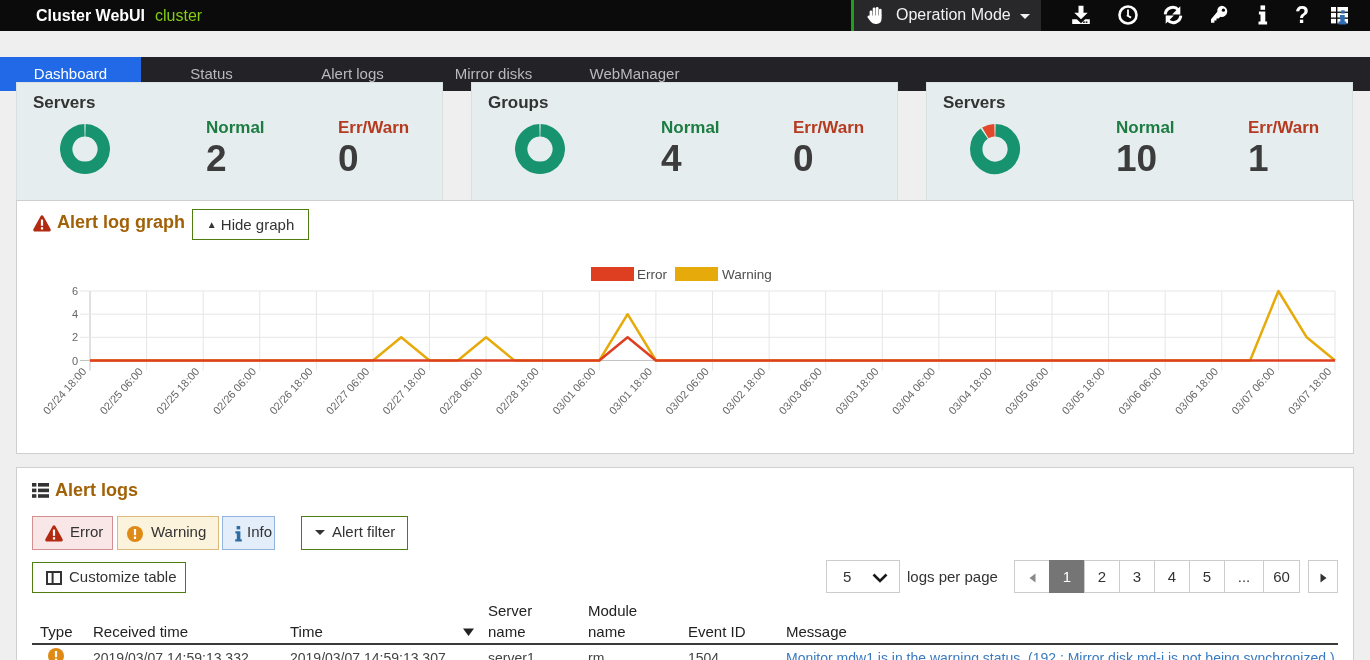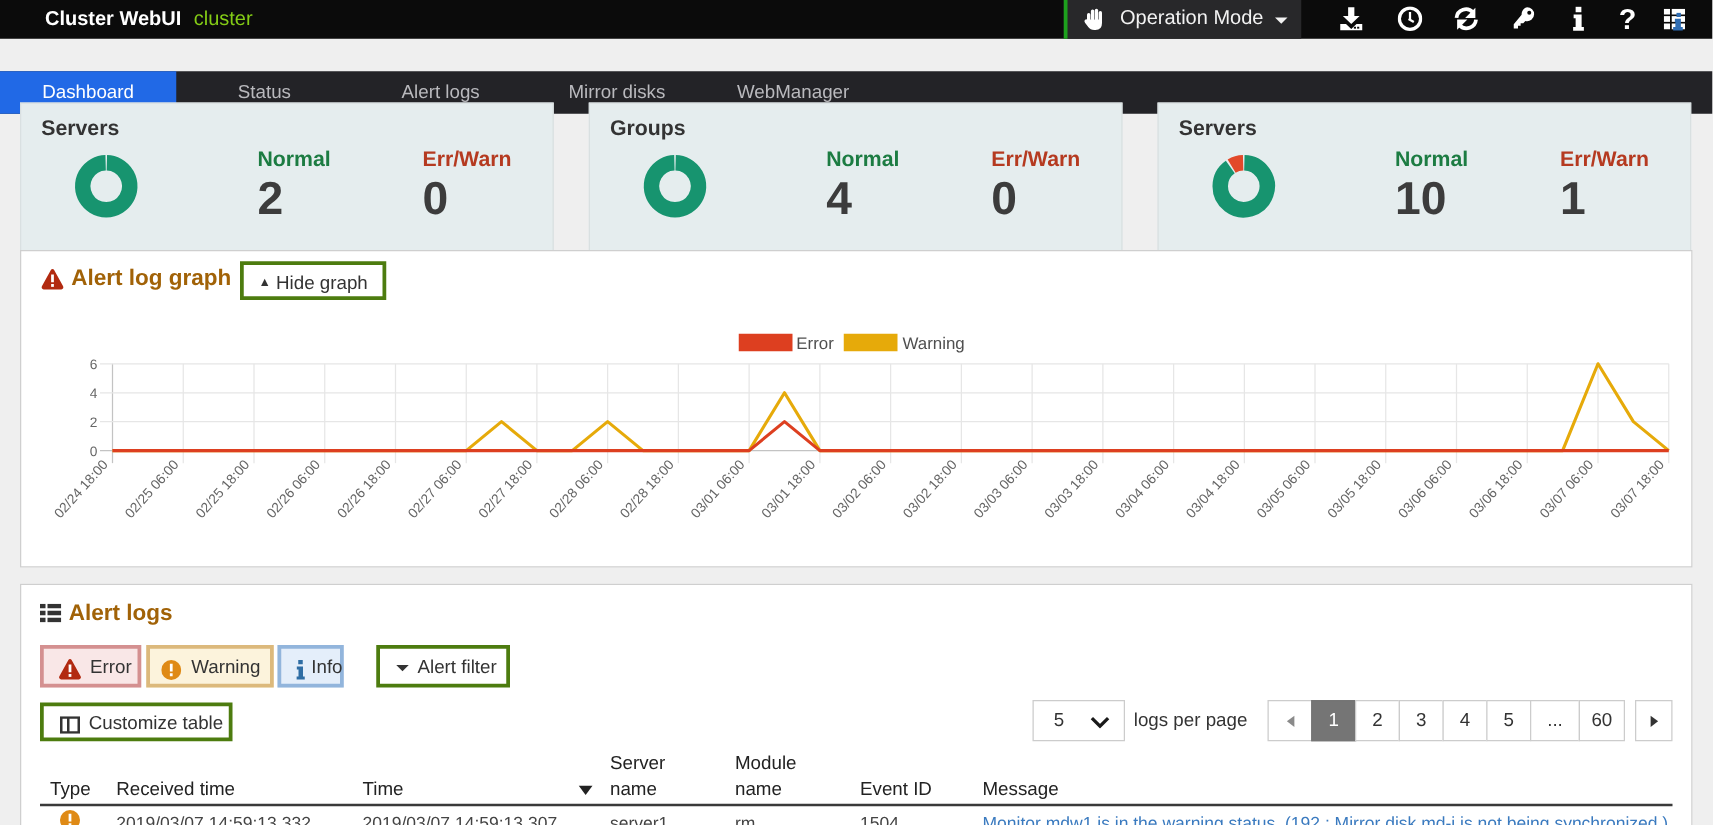--- a/index.html
+++ b/index.html
@@ -24,21 +24,21 @@
 .cstat { position:absolute; top:35px; }
 .lab { font-size:17px; font-weight:bold; line-height:19px; }
 .lab.g { color:#1c7c42; }
 .lab.r { color:#b53a20; }
 .num { font-size:37px; font-weight:bold; color:#3c3c3c; line-height:37px; margin-top:3px; }
 
 .panel { position:absolute; left:16px; width:1338px; background:#fff; border:1px solid #cfcfcf; }
 #gpanel { top:200px; height:254px; }
 #lpanel { top:467px; height:200px; }
 .ptitle { font-size:18px; font-weight:bold; color:#a16207; filter:blur(0px); }
-.btn { position:absolute; border:3px solid #4d7c0f; background:#fff; font-size:15px; color:#333; filter:blur(0px); }
+.btn { position:absolute; border:1px solid #4d7c0f; background:#fff; font-size:15px; color:#333; filter:blur(0px); }
 
 .sw { position:absolute; top:267px; width:43px; height:14px; }
 .swt { position:absolute; top:267px; font-size:13.5px; color:#4f4f4f; filter:blur(0px); }
 
 .pbox { position:absolute; top:560px; height:33px; border:1px solid #ccc; background:#fff; font-size:15px; color:#333; text-align:center; line-height:31px; filter:blur(0px); }
 
 .th { position:absolute; font-size:15px; font-weight:normal; color:#222; filter:blur(0px); }
 .td { position:absolute; top:649.5px; font-size:14px; color:#444; white-space:nowrap; filter:blur(0px); }
 </style></head><body>
 <div id="wrap">

